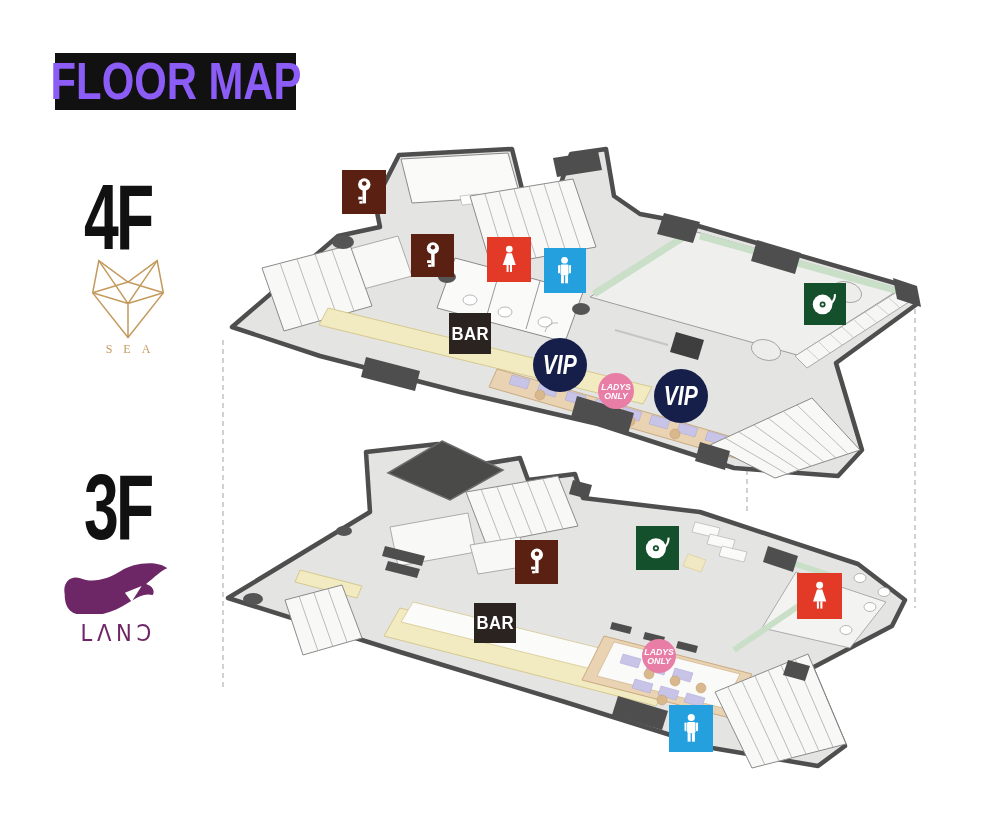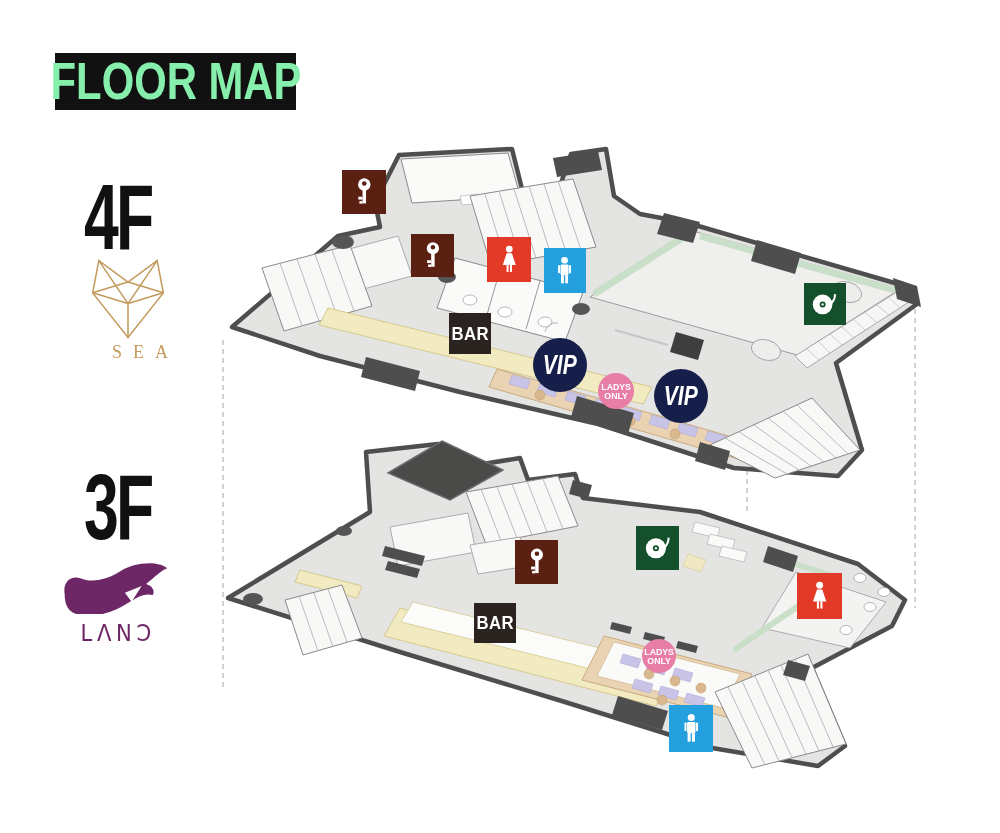--- a/index.html
+++ b/index.html
@@ -3,55 +3,55 @@
 <meta charset="utf-8">
 <style>
   html,body{margin:0;padding:0;}
   body{
     width:1000px;height:833px;position:relative;background:#ffffff;overflow:hidden;
     font-family:"Liberation Sans",sans-serif;
   }
   .abs{position:absolute;}
   
   .banner{
-    left:55px;top:53px;width:241px;height:57px;background:#111111;color:#86efac;
+    left:55px;top:53px;width:241px;height:57px;background:#111111;color:#8b5cf6;
     display:flex;align-items:center;justify-content:center;z-index:3;
   }
   .banner span{
     font-size:51px;font-weight:700;letter-spacing:0px;white-space:nowrap;
     transform:scaleX(.82);transform-origin:center;
   }
   .floor-label{
     color:#111;font-weight:700;font-size:92px;line-height:74px;z-index:3;
     transform:scaleX(.68);transform-origin:left top;letter-spacing:-4px;
   }
   #label-4f{left:84px;top:180px;}
   #label-3f{left:84px;top:470px;}
   .brand-sea-text{
-    left:76px;top:342px;width:128px;text-align:center;z-index:3;
-    font-family:"Liberation Serif",serif;font-size:18px;color:#C49B5E;
+    left:64px;top:342px;width:128px;text-align:center;z-index:3;
+    font-family:"Liberation Serif",serif;font-size:12px;color:#C49B5E;
     letter-spacing:11px;text-indent:11px;
   }
   .brand-land-text{
     left:60px;top:620px;width:112px;text-align:center;z-index:3;
     font-family:"DejaVu Sans",sans-serif;font-size:23px;color:#6E2766;
     letter-spacing:5px;text-indent:5px;transform:scaleX(.92);transform-origin:center;
   }
   
   .badge{
     position:absolute;display:flex;align-items:center;justify-content:center;
     flex-direction:column;z-index:2;
   }
   .badge svg{width:74%;height:80%;}
   .b-key{background:#5A2112;}
   .b-woman{background:#E23A26;}
   .b-man{background:#25A0DF;}
   .b-dj{background:#14502B;}
   .b-vip{background:#151F49;border-radius:50%;font-style:italic;}
-  .b-ladys{background:#E87EA6;border-radius:50%;}
+  .b-ladys{background:#E87EA6;border-radius:50%;font-style:italic;}
   .b-bar{background:#2B2320;margin-left:42px;}
   .vip-text{color:#fff;font-size:27px;font-weight:700;transform:scaleX(.78);white-space:nowrap;}
   .bar-text{color:#fff;font-size:19px;font-weight:700;transform:scaleX(.88);letter-spacing:.5px;white-space:nowrap;}
   .ladys-text{color:#fff;font-size:9.5px;font-weight:700;line-height:9.5px;transform:scaleX(.92);text-align:center;white-space:nowrap;}
   
   #plan{left:0;top:0;z-index:1;}
 </style>
 </head>
 <body>
 

